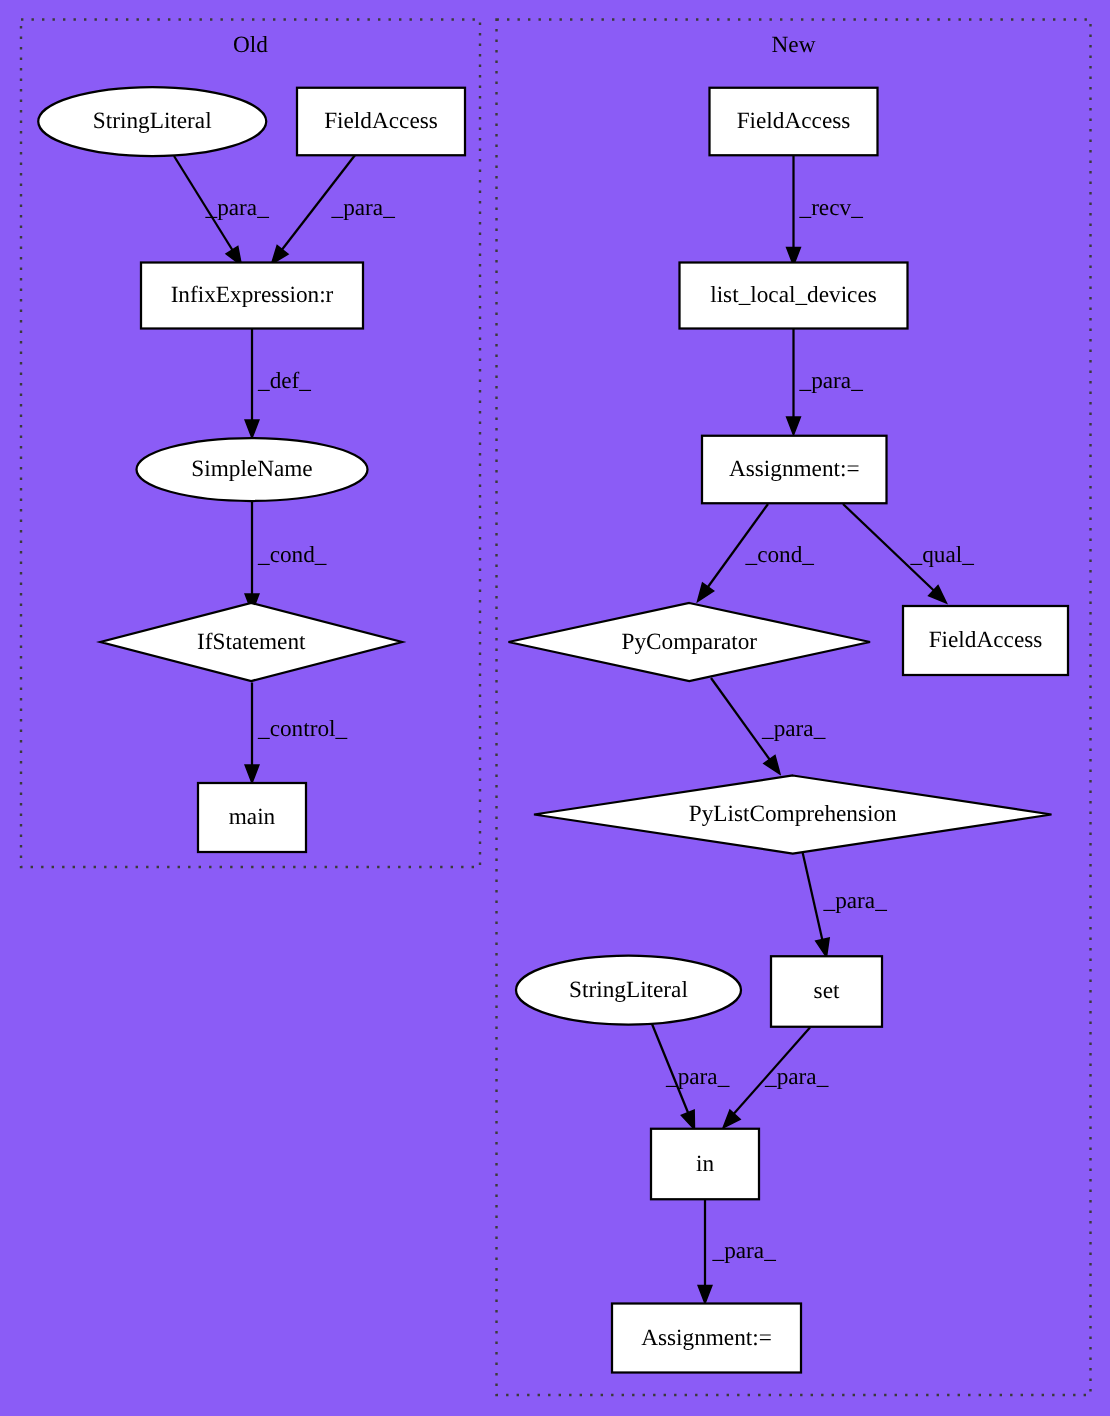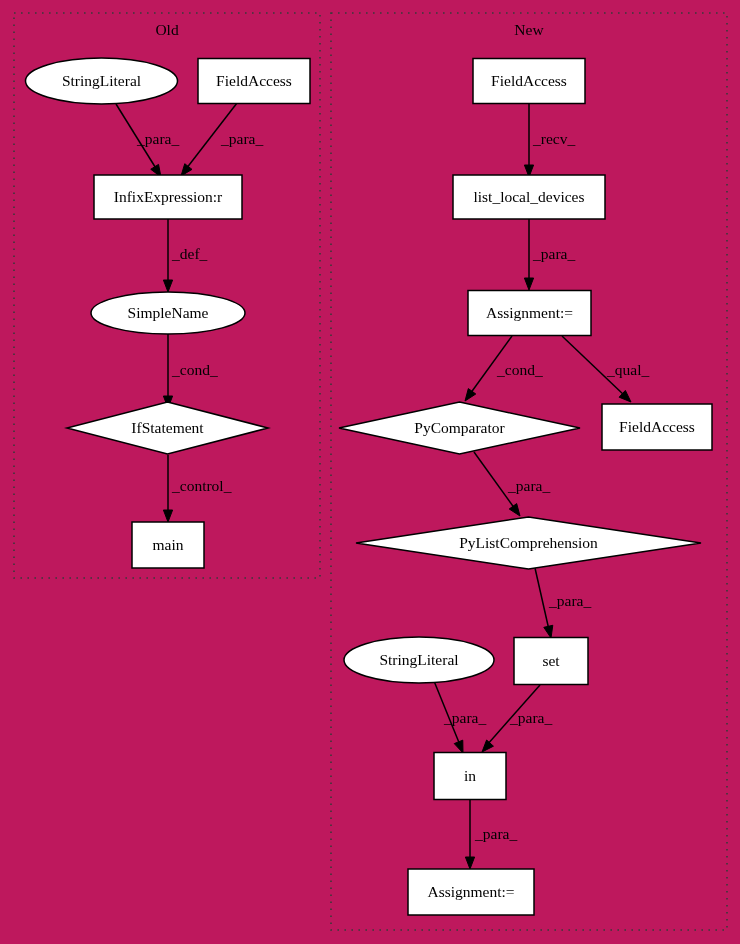--- a/index.html
+++ b/index.html
@@ -7,21 +7,21 @@
     padding: 0;
     background: #ffffff;
   }
   body {
     font-family: "Liberation Serif", "DejaVu Serif", serif;
   }
   #canvas {
     position: relative;
     width: 740px;
     height: 944px;
-    background: #be185d;
+    background: #8b5cf6;
     overflow: hidden;
   }
   svg#graph {
     position: absolute;
     left: 0;
     top: 0;
     width: 740px;
     height: 944px;
   }
   .cluster-border {

